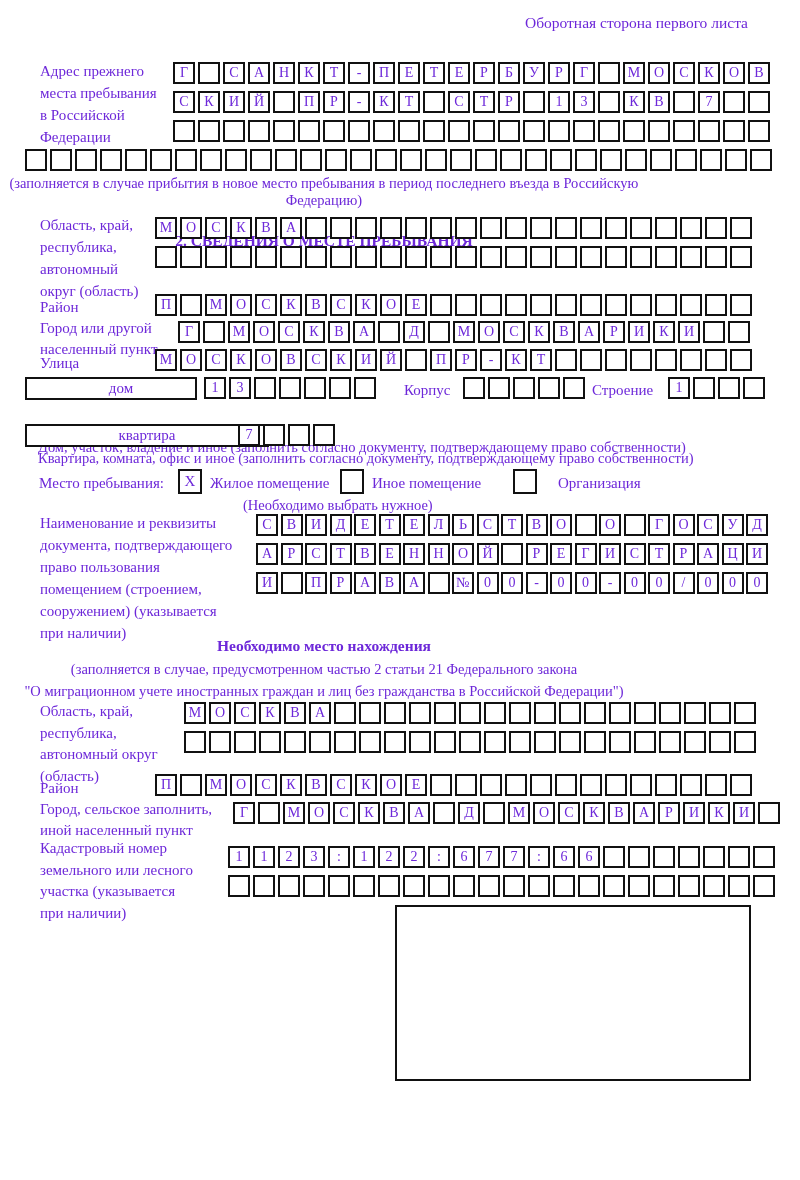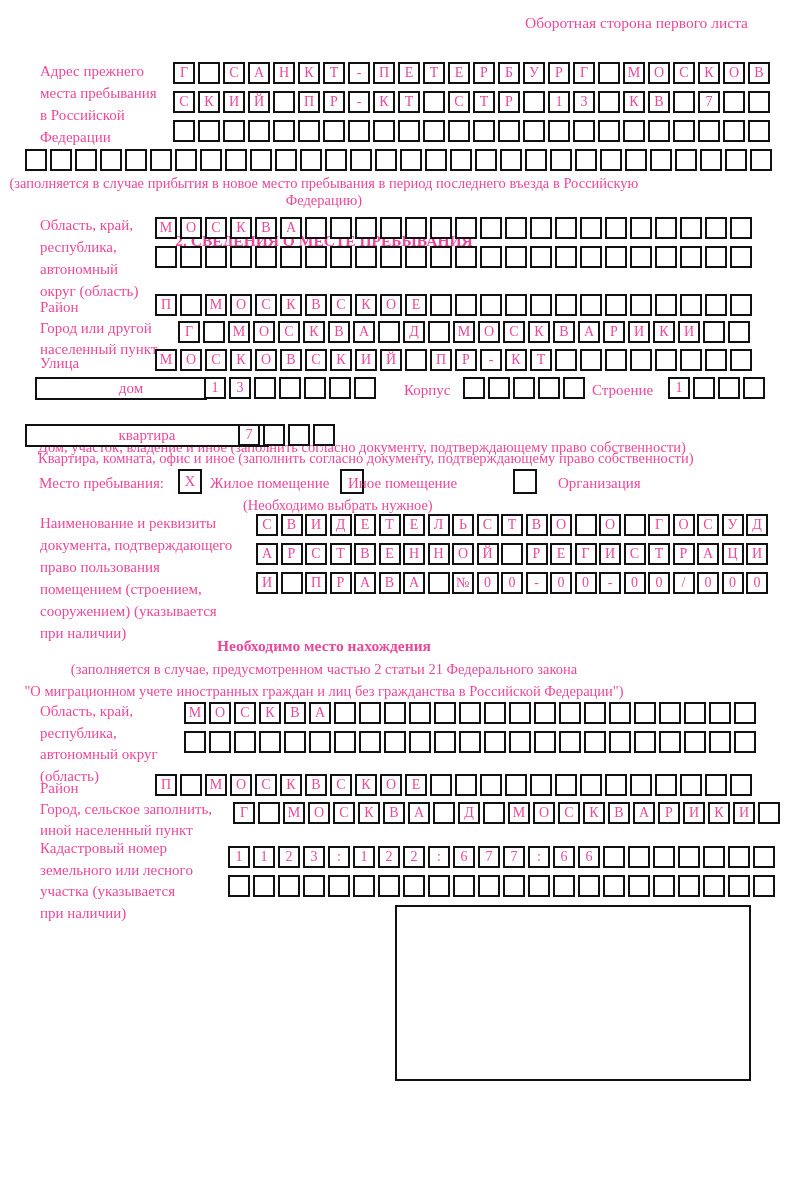--- a/index.html
+++ b/index.html
@@ -1,16 +1,16 @@
 <!DOCTYPE html>
 <html><head>
 <meta charset="utf-8">
 <style>
   html,body{margin:0;padding:0;background:#fff;}
-  .page{position:relative;width:800px;height:1180px;background:#fff;color:#ec4899;
+  .page{position:relative;width:800px;height:1180px;background:#fff;color:#6d28d9;
         font-family:"Liberation Serif", serif;overflow:hidden;}
   .abs{position:absolute;}
   .lbl{font-size:15px;line-height:22px;white-space:pre-line;}
   .note{font-size:14.5px;}
   .center{width:648px;text-align:center;left:0;}
   .title{font-weight:bold;font-size:15.5px;}
   .cellrow{position:absolute;display:flex;gap:3px;}
   .cellrow.gap25{gap:2.5px;}
   .cell{flex:none;width:22px;height:22px;box-sizing:border-box;border:2px solid #111;
         display:flex;align-items:center;justify-content:center;
@@ -281,21 +281,21 @@
       <div class="cell"></div>
       <div class="cell"></div>
       <div class="cell"></div>
       <div class="cell"></div>
       <div class="cell"></div>
       <div class="cell"></div>
       <div class="cell"></div>
       <div class="cell"></div>
     </div>
 
-  <div class="rect" style="left:35px;top:377px;width:172px;padding-left:20px;">дом</div>
+  <div class="rect" style="left:25px;top:377px;width:172px;padding-left:20px;">дом</div>
   <div class="cellrow" style="left:204px;top:377px;">
       <div class="cell">1</div>
       <div class="cell">3</div>
       <div class="cell"></div>
       <div class="cell"></div>
       <div class="cell"></div>
       <div class="cell"></div>
       <div class="cell"></div>
     </div>
   <div class="abs lbl" style="left:404px;top:379px;">Корпус</div>
@@ -321,21 +321,21 @@
       <div class="cell"></div>
       <div class="cell"></div>
       <div class="cell"></div>
     </div>
   <div class="abs note" style="left:38px;top:450px;">Квартира, комната, офис и иное (заполнить согласно документу, подтверждающему право собственности)</div>
 
   <div class="abs lbl" style="left:39px;top:472px;">Место пребывания:</div>
   <div class="checkbox" style="left:178px;top:469px;">X</div>
   <div class="abs lbl" style="left:210px;top:472px;">Жилое помещение</div>
   <div class="checkbox" style="left:340px;top:469px;"></div>
-  <div class="abs lbl" style="left:348px;top:472px;">Иное помещение</div>
+  <div class="abs lbl" style="left:372px;top:472px;">Иное помещение</div>
   <div class="checkbox" style="left:513px;top:469px;"></div>
   <div class="abs lbl" style="left:558px;top:472px;">Организация</div>
   <div class="abs note" style="left:243px;top:497px;">(Необходимо выбрать нужное)</div>
 
   <div class="abs lbl" style="left:40px;top:512px;">Наименование и реквизиты
 документа, подтверждающего
 право пользования
 помещением (строением,
 сооружением) (указывается
 при наличии)</div>

